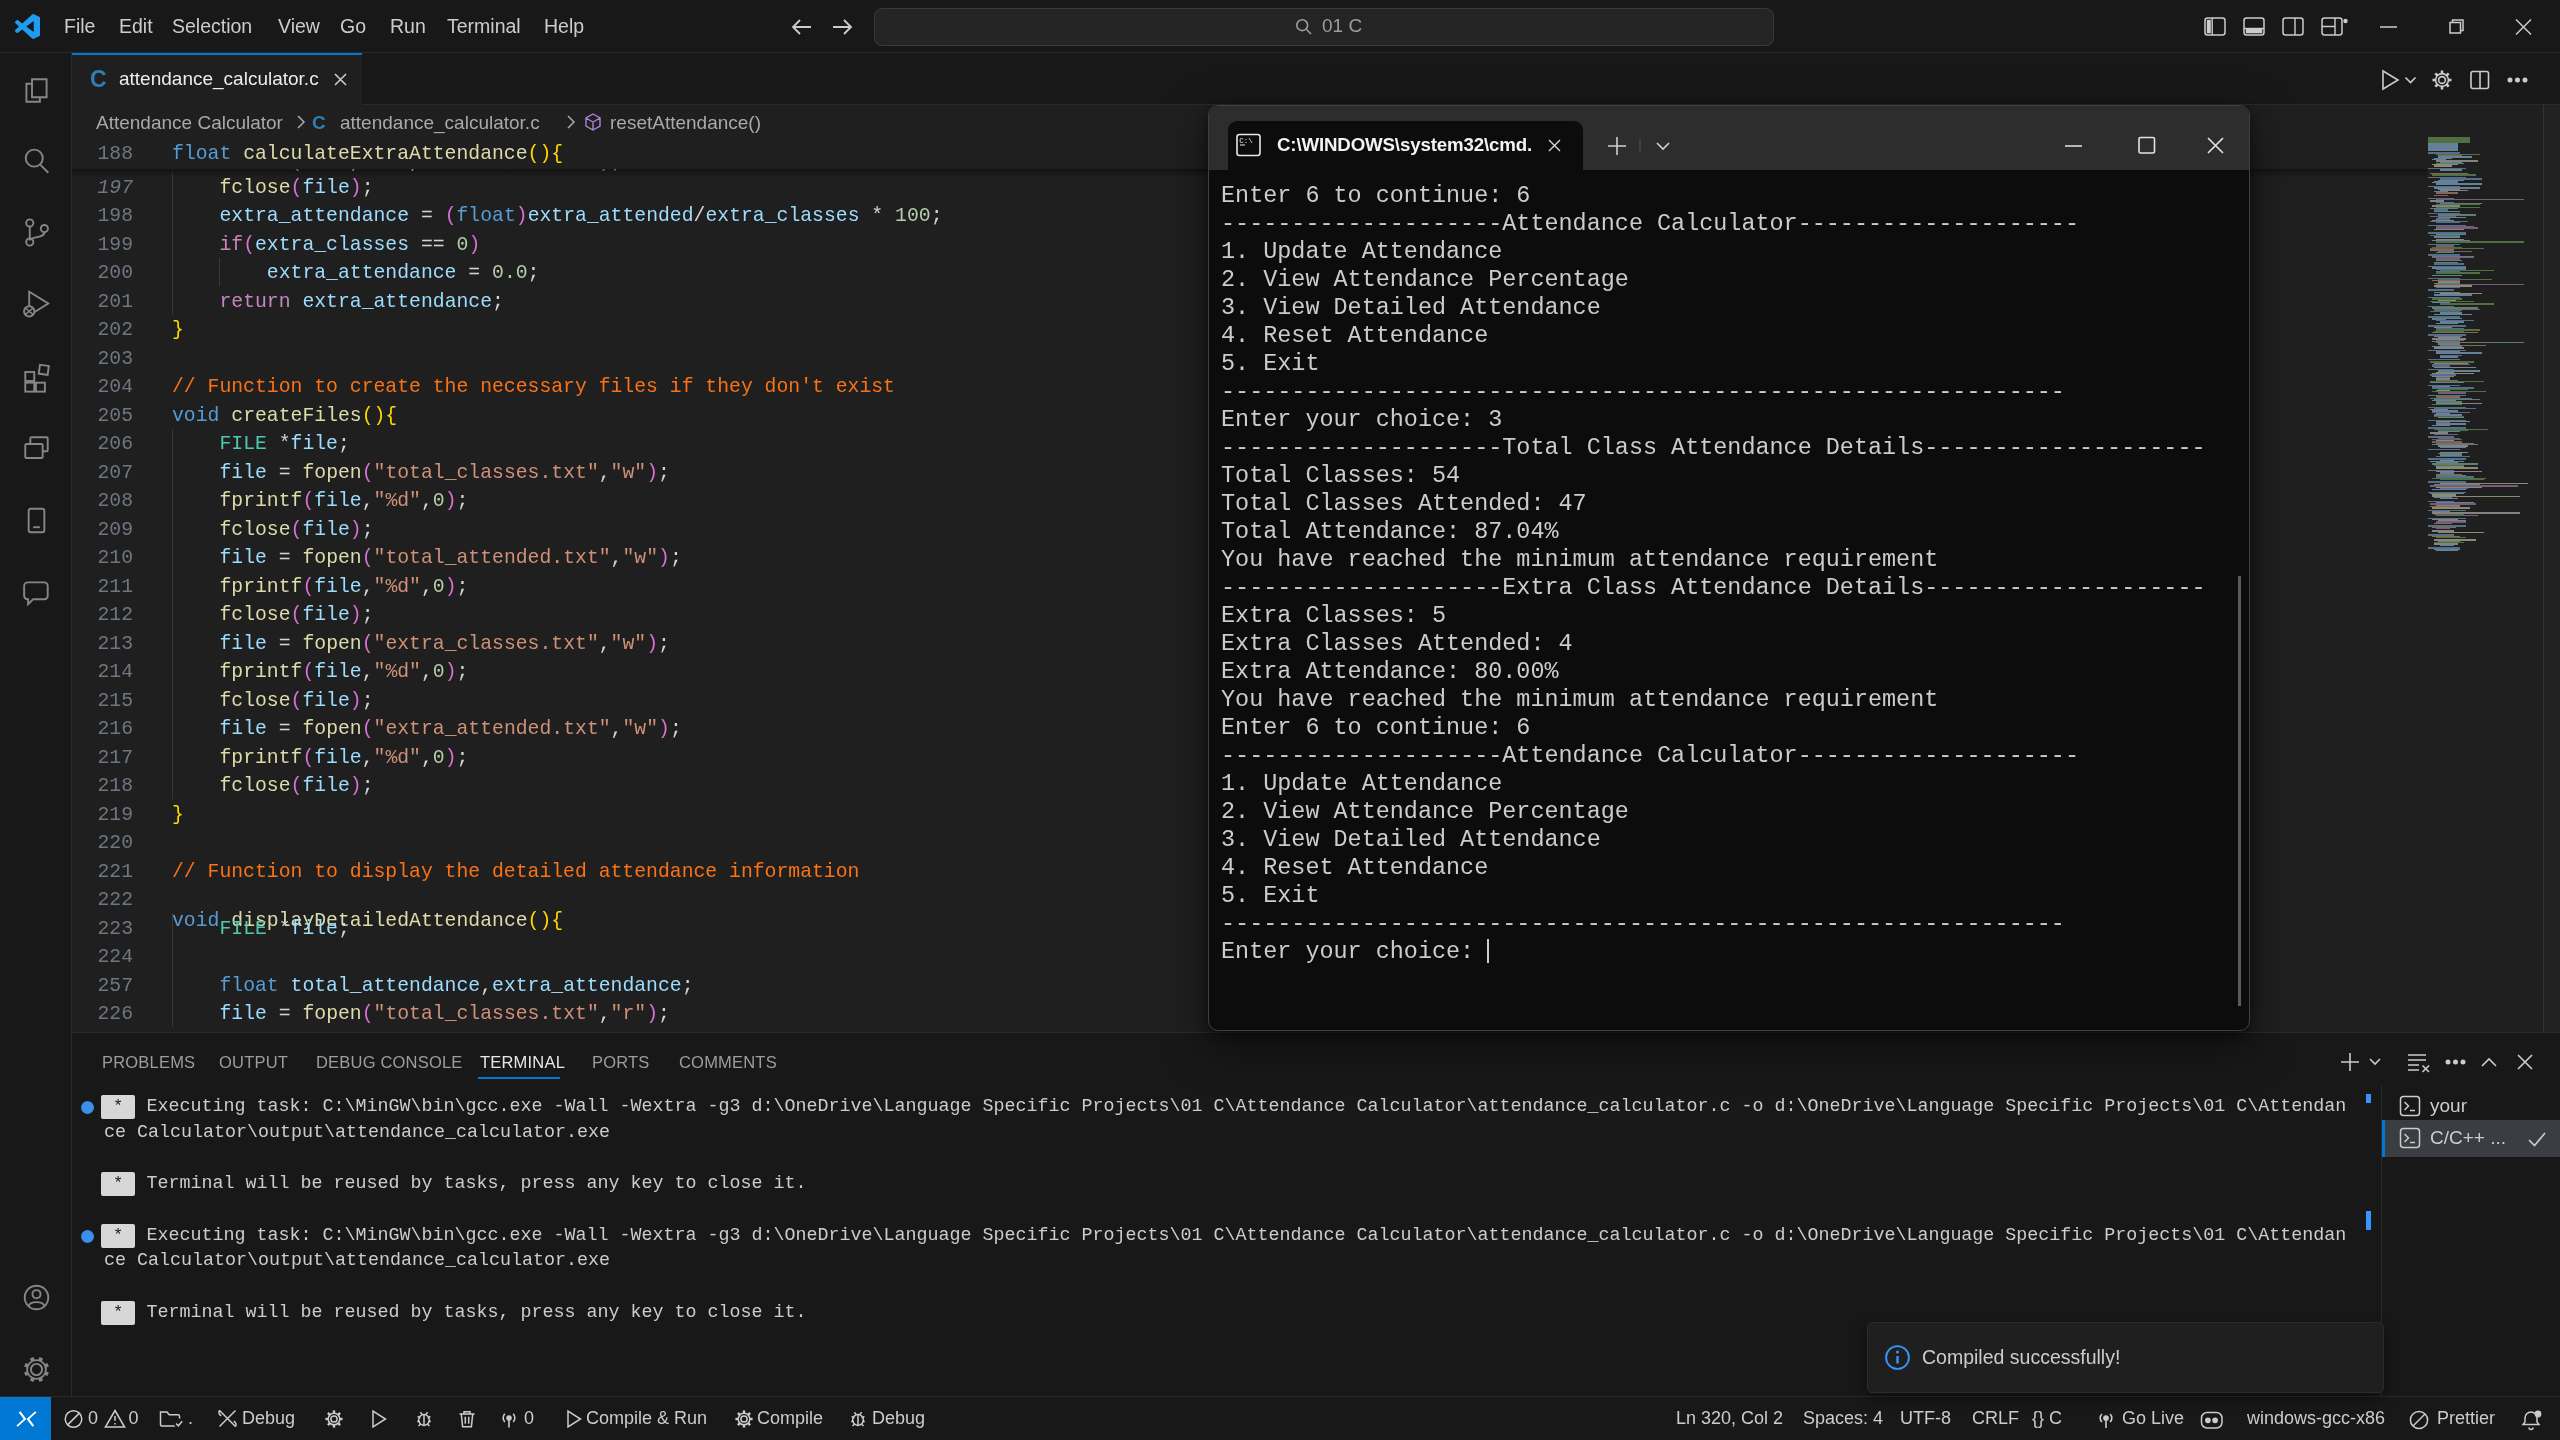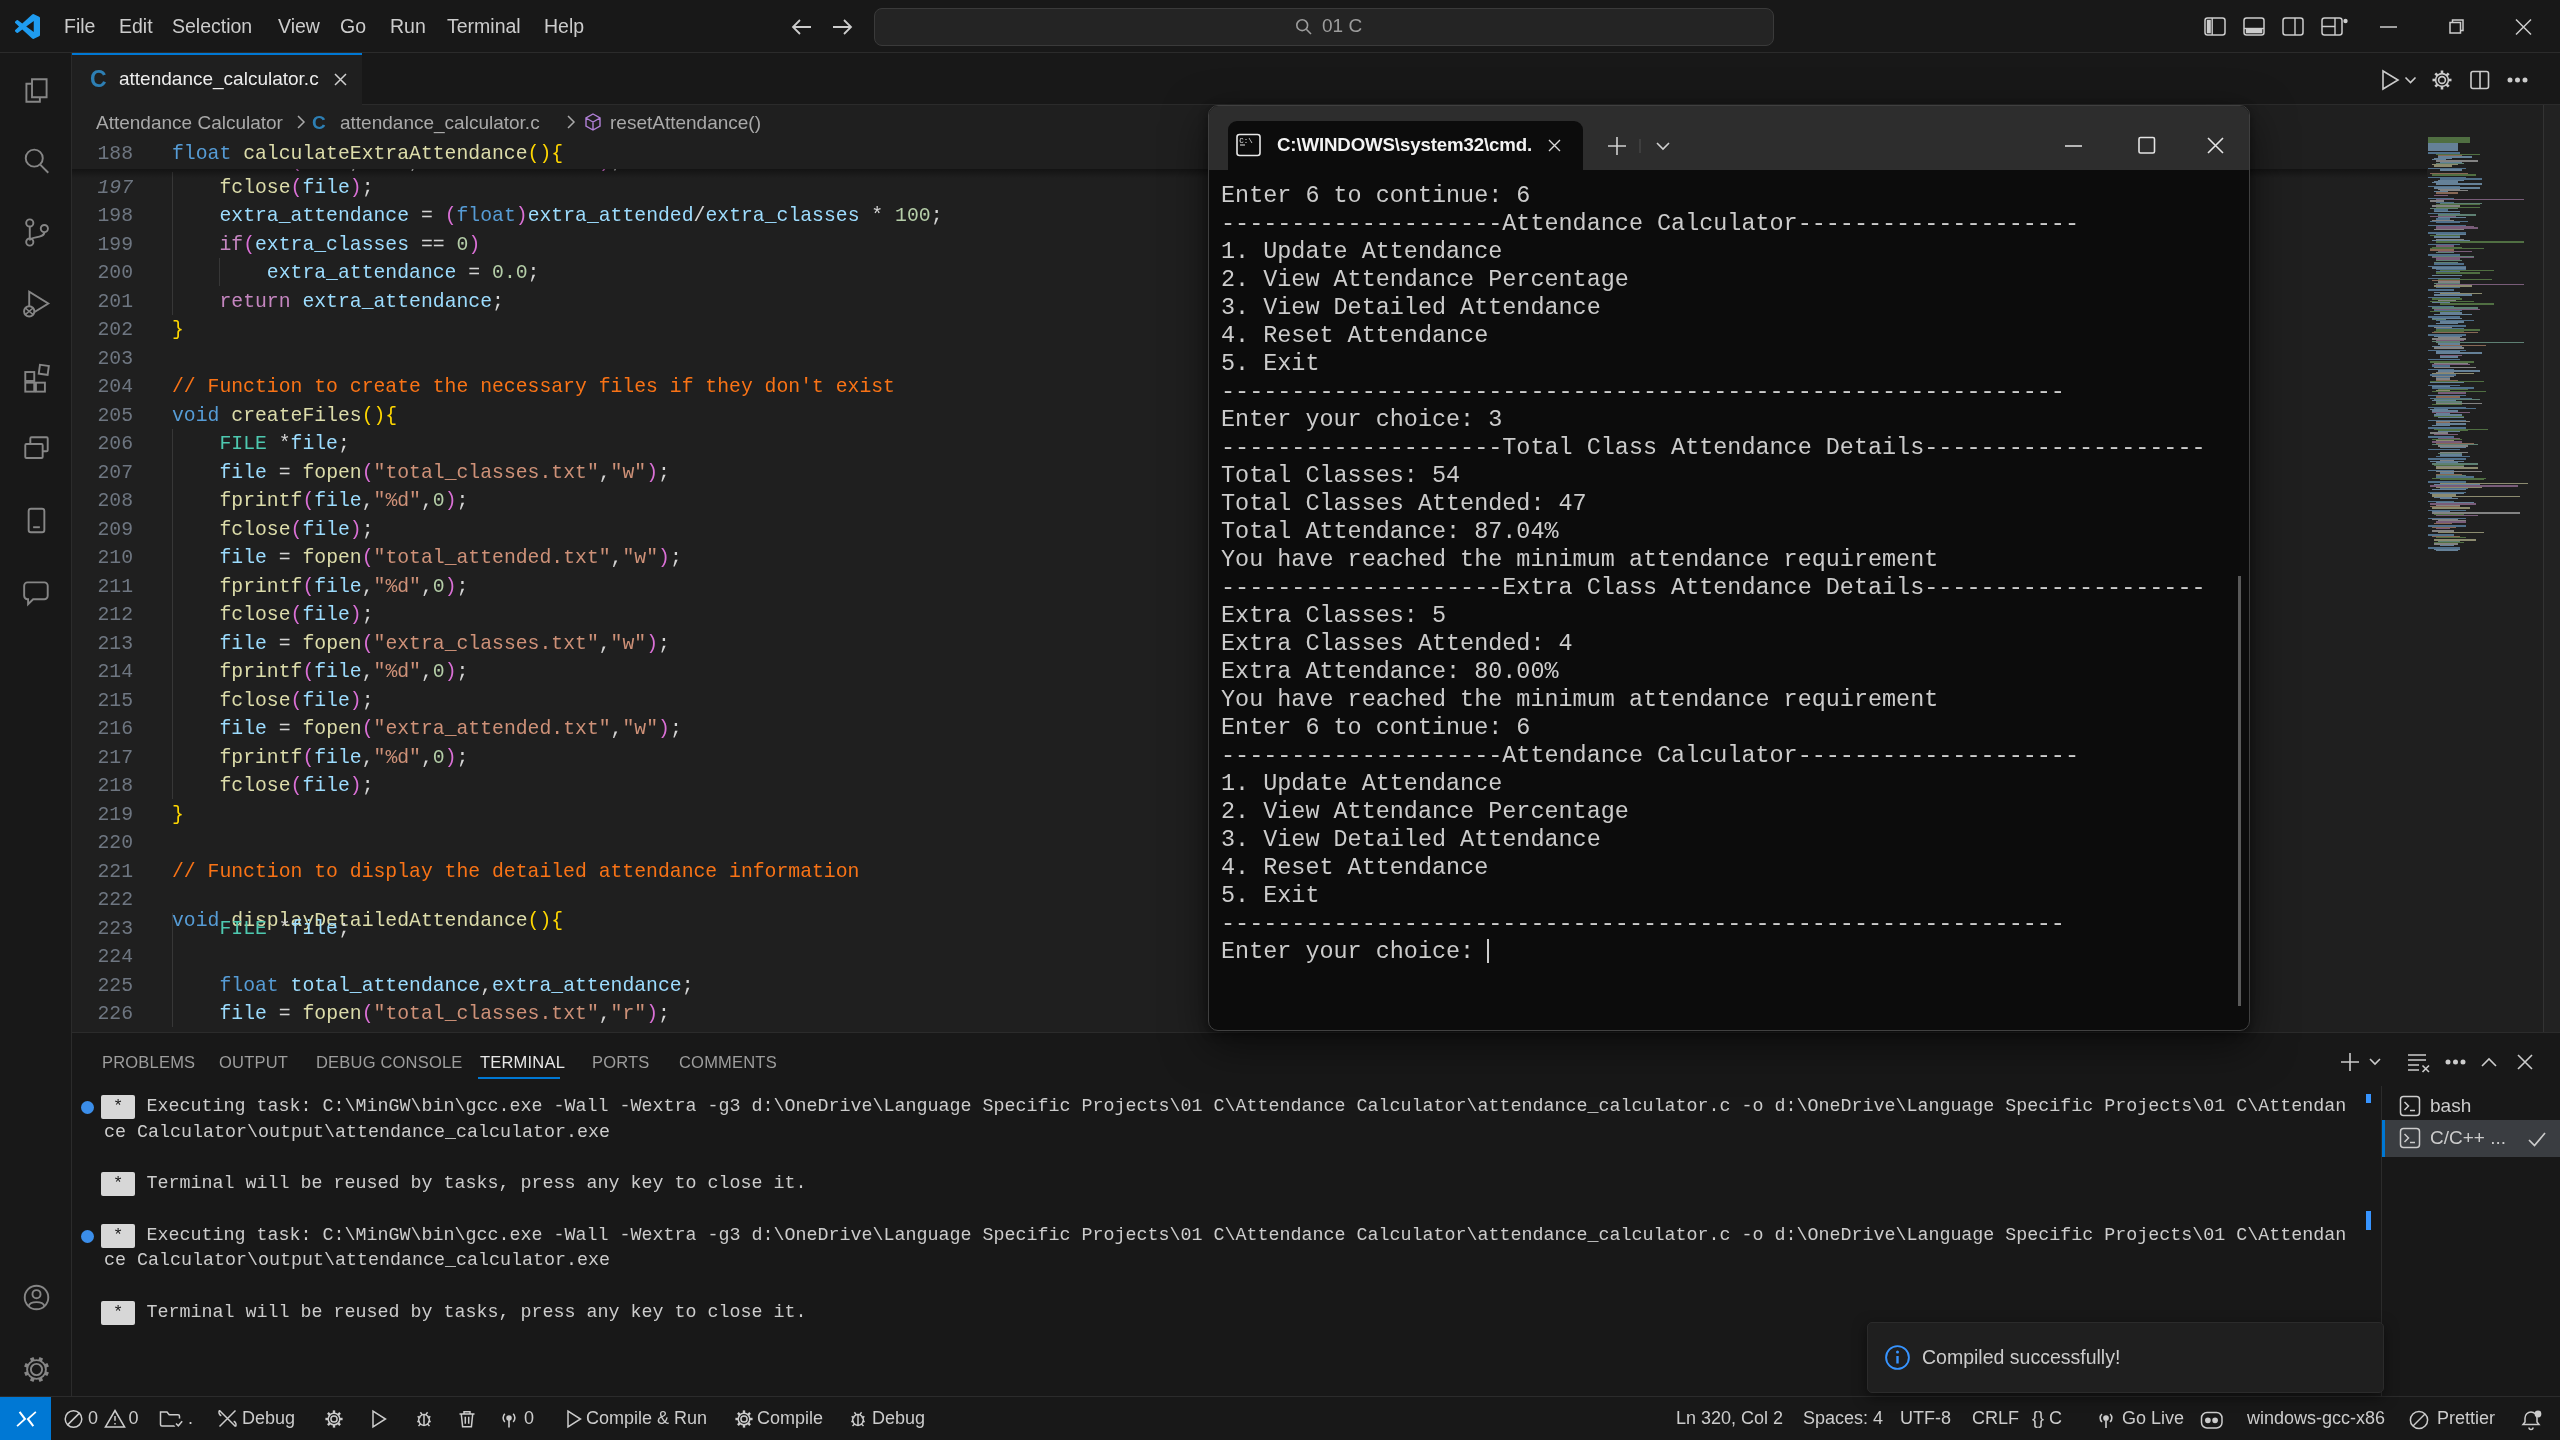--- a/index.html
+++ b/index.html
@@ -210,21 +210,21 @@
 <div class="row" style="left:100px;top:695.7px;"><span class="g1">}</span></div>
 <div class="ln" style="left:0px;top:724.2px;">220</div>
 <div class="row" style="left:100px;top:724.2px;"></div>
 <div class="ln" style="left:0px;top:752.7px;">221</div>
 <div class="row" style="left:100px;top:752.7px;"><span class="m">// Function to display the detailed attendance information</span></div>
 <div class="ln" style="left:0px;top:781.2px;">222</div>
 <div class="row" style="left:100px;top:802px;"><span class="k">void</span> <span class="f">displayDetailedAttendance</span><span class="g1">(){</span></div>
 <div class="ln" style="left:0px;top:809.7px;">223</div>
 <div class="row" style="left:100px;top:809.7px;">    <span class="t">FILE</span> <span class="w">*</span><span class="v">file</span><span class="w">;</span></div>
 <div class="ln" style="left:0px;top:838.2px;">224</div>
-<div class="ln" style="left:0px;top:866.7px;">225</div>
+<div class="ln" style="left:0px;top:866.7px;">257</div>
 <div class="row" style="left:100px;top:866.7px;">    <span class="k">float</span> <span class="v">total_attendance</span><span class="w">,</span><span class="v">extra_attendance</span><span class="w">;</span></div>
 <div class="ln" style="left:0px;top:895.2px;">226</div>
 <div class="row" style="left:100px;top:895.2px;">    <span class="v">file</span> <span class="w">=</span> <span class="f">fopen</span><span class="g2">(</span><span class="s">"total_classes.txt"</span><span class="w">,</span><span class="s">"r"</span><span class="g2">)</span><span class="w">;</span></div>
 </div>
 <div class="abs" style="left:72px;top:140px;width:2355px;height:28.5px;background:#1f1f1f;"></div>
 <div class="abs" style="left:72px;top:168.5px;width:2355px;height:9px;background:linear-gradient(rgba(0,0,0,0.38),rgba(0,0,0,0));"></div>
 <div class="ln" style="top:140px;">188</div>
 <div class="row" style="top:140px;"><span class="k">float</span> <span class="f">calculateExtraAttendance</span><span class="g1">(){</span></div>
 <div class="abs" style="left:2427px;top:105px;width:113px;height:927px;overflow:hidden;">
 <div class="abs" style="left:1px;top:32.00px;width:42px;height:1.3px;background:#6A9955;opacity:0.66;"></div>
@@ -533,21 +533,21 @@
 </div>
 <div class="abs" style="left:2366px;top:1094px;width:5px;height:9px;background:#3794ff;"></div>
 <div class="abs" style="left:2366px;top:1211px;width:5px;height:19px;background:#3794ff;"></div>
 <div class="abs" style="left:2381px;top:1086px;width:1px;height:310px;background:#2b2b2b;"></div>
 <div class="abs" style="left:2382px;top:1119.5px;width:178px;height:37px;background:#3a3d41;"></div>
 <div class="abs" style="left:2382px;top:1119.5px;width:3px;height:37px;background:#0078d4;"></div>
 <svg class="abs" style="left:2399px;top:1095px" width="22" height="22" viewBox="0 0 22 22" fill="none" stroke="#cccccc" stroke-width="1.5">
 <rect x="1.5" y="1.5" width="19" height="19" rx="3"></rect>
     <path d="M5.5 7 L9.5 11 L5.5 15 M11 15.5 H16"></path>
   </svg>
-<div class="abs" style="left:2430px;top:1095px;height:22px;line-height:22px;font-size:19px;color:#cccccc;">bash</div>
+<div class="abs" style="left:2430px;top:1095px;height:22px;line-height:22px;font-size:19px;color:#cccccc;">your</div>
 <svg class="abs" style="left:2399px;top:1127px" width="22" height="22" viewBox="0 0 22 22" fill="none" stroke="#cccccc" stroke-width="1.5">
 <rect x="1.5" y="1.5" width="19" height="19" rx="3"></rect>
     <path d="M5.5 7 L9.5 11 L5.5 15 M11 15.5 H16"></path>
   </svg>
 <div class="abs" style="left:2430px;top:1127px;height:22px;line-height:22px;font-size:19px;color:#cccccc;">C/C++ ...</div>
 <svg class="abs" style="left:2526px;top:1128px" width="22" height="22" viewBox="0 0 22 22" fill="none" stroke="#cccccc" stroke-width="1.7">
     <path d="M3 12 L8.5 17.5 L19 5"></path>
   </svg>
 <div class="abs" style="left:0;top:1397px;width:51px;height:43px;background:#0078d4;"></div>
 <svg class="abs" style="left:14px;top:1408px" width="24" height="22" viewBox="0 0 25 23" fill="none" stroke="#ffffff" stroke-width="2.0">

